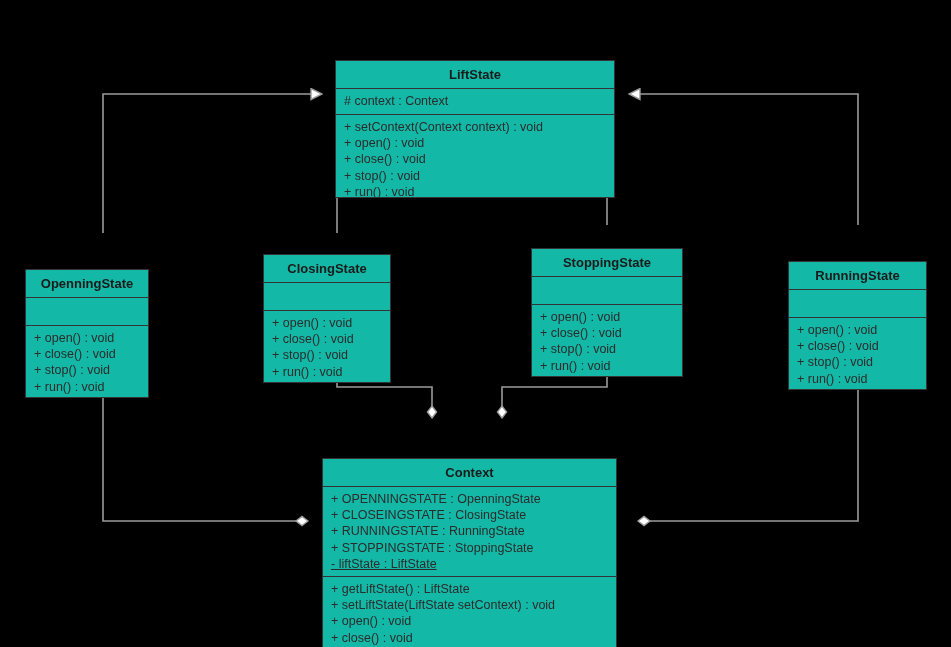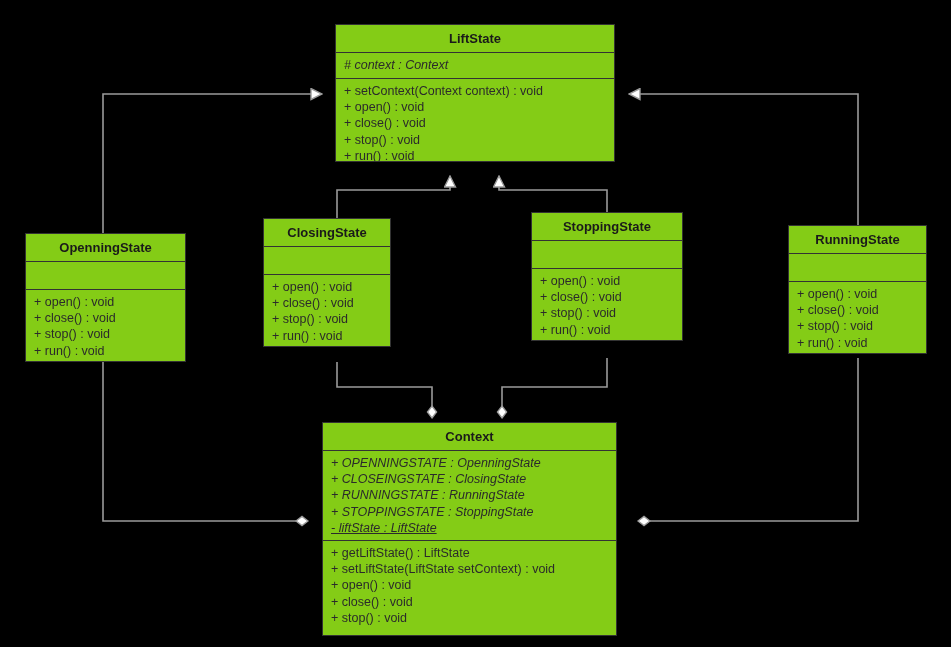--- a/index.html
+++ b/index.html
@@ -5,42 +5,42 @@
   html,body{margin:0;padding:0;background:#000;}
   body{
     width:951px;height:647px;position:relative;overflow:hidden;
     font-family:"Liberation Sans", sans-serif;
     background:#000;
   }
   #canvas{position:absolute;left:0;top:0;width:951px;height:647px;}
   svg.edges{position:absolute;left:0;top:0;width:951px;height:647px;pointer-events:none;}
   .uml-class{
     position:absolute;
-    background:#84cc16;
+    background:#14b8a6;
     border:1.5px solid #333333;
     box-sizing:border-box;
     z-index:3;
     overflow:hidden;
+    margin-top:36px;
   }
   .uml-title{
     text-align:center;
     font-weight:bold;
     font-size:13px;
     color:#1a1a1a;
     padding:6px 4px 6px 4px;
     border-bottom:1.5px solid #333333;
     box-sizing:border-box;
     line-height:15px;
   }
   .uml-attrs{
     border-bottom:1.5px solid #333333;
     box-sizing:border-box;
     padding:4px 8px 4px 8px;
     min-height:26px;
-    font-style:italic;
   }
   .uml-attrs.empty{padding:0;height:28px;}
   .uml-ops{
     box-sizing:border-box;
     padding:4px 8px 4px 8px;
   }
   .member{
     font-size:12.5px;
     color:#2b2b2b;
     line-height:16.2px;
@@ -96,21 +96,21 @@
     </div>
     <div class="uml-ops">
       <div class="member">+ setContext(Context context) : void</div>
       <div class="member">+ open() : void</div>
       <div class="member">+ close() : void</div>
       <div class="member">+ stop() : void</div>
       <div class="member">+ run() : void</div>
     </div>
   </div>
 
-  <div class="uml-class" style="left:25px;top:233px;width:161px;height:129px;">
+  <div class="uml-class" style="left:25px;top:233px;width:124px;height:129px;">
     <div class="uml-title">OpenningState</div>
     <div class="uml-attrs empty"></div>
     <div class="uml-ops">
       <div class="member">+ open() : void</div>
       <div class="member">+ close() : void</div>
       <div class="member">+ stop() : void</div>
       <div class="member">+ run() : void</div>
     </div>
   </div>
 

